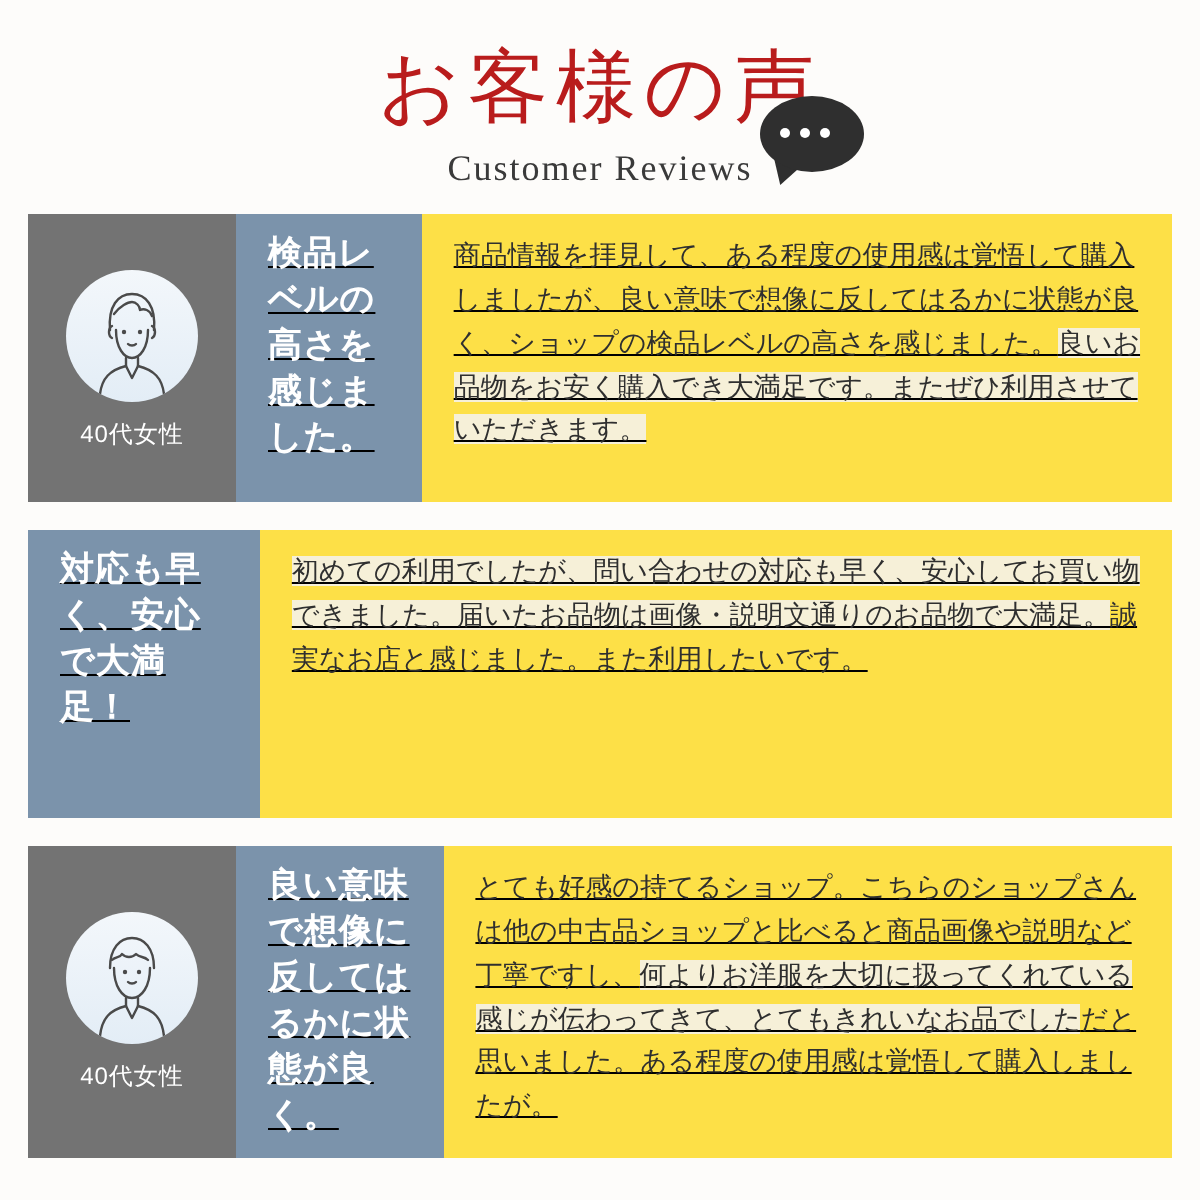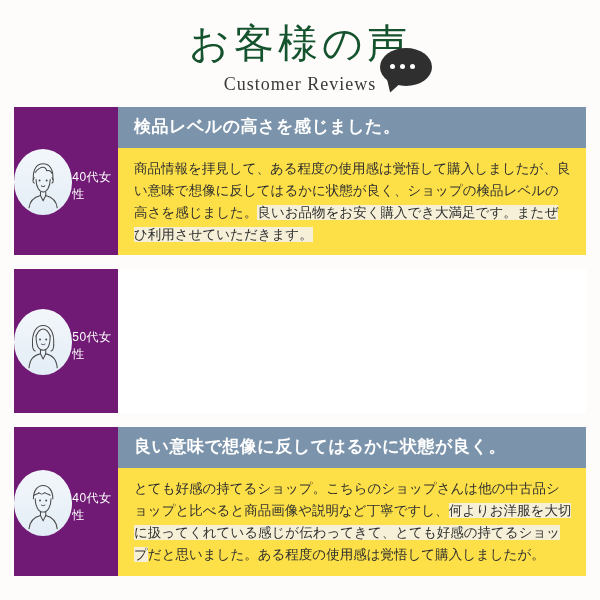--- a/index.html
+++ b/index.html
@@ -20,21 +20,21 @@
   .header {
     position: relative;
     text-align: center;
     padding-top: 20px;
     padding-bottom: 10px;
   }
   .title-jp {
     font-family: "Liberation Serif", serif;
     font-size: 40px;
     letter-spacing: 4px;
-    color: #14532d;
+    color: #b91c1c;
     line-height: 1.2;
   }
   .title-en {
     font-family: "Liberation Serif", serif;
     font-size: 18px;
     letter-spacing: 1px;
     color: #3a3a3a;
     margin-top: 6px;
   }
   .bubble-wrap {
@@ -74,41 +74,41 @@
   
   .reviews { display: flex; flex-direction: column; gap: 14px; margin-top: 2px; }
   .review {
     display: flex;
     background: #ffffff;
     min-height: 144px;
   }
   .avatar-col {
     width: 104px;
     flex: 0 0 104px;
-    background: #701a75;
+    background: #737373;
     display: flex;
-    flex-direction: row;
+    flex-direction: column;
     align-items: center;
     justify-content: center;
     padding: 8px 0 6px;
   }
   .avatar-circle {
     width: 66px; height: 66px;
     border-radius: 50%;
     background: linear-gradient(180deg,#f3f7fb 0%, #e3edf6 100%);
     display: flex; align-items: flex-end; justify-content: center;
     overflow: hidden;
   }
   .avatar-label {
     margin-top: 8px;
     font-size: 12px;
     color: #ffffff;
     letter-spacing: 0.5px;
   }
-  .content-col { flex: 1 1 auto; display: flex; flex-direction: column; }
+  .content-col { flex: 1 1 auto; display: flex; flex-direction: row; text-decoration: underline; }
   .review-head {
     background: #7b93ab;
     color: #ffffff;
     font-size: 17px;
     font-weight: bold;
     letter-spacing: 0.5px;
     padding: 9px 14px 9px 16px;
     line-height: 1.35;
   }
   .review-body {
@@ -164,38 +164,25 @@
       </div>
       <div class="content-col">
         <div class="review-head">検品レベルの高さを感じました。</div>
         <div class="review-body">
           <span>商品情報を拝見して、ある程度の使用感は覚悟して購入しましたが、良い意味で想像に反してはるかに状態が良く、ショップの検品レベルの高さを感じました。</span><span class="hl">良いお品物をお安く購入でき大満足です。またぜひ利用させていただきます。</span><span></span>
         </div>
       </div>
     </div>
 
     <div class="review">
-      <div class="avatar-col">
-        <div class="avatar-circle">
-          <svg width="66" height="62" viewBox="0 0 66 62">
-            <g fill="none" stroke="#4a4a4a" stroke-width="1.2" stroke-linecap="round" stroke-linejoin="round">
-              <path d="M21 32c-1-15 5-22 12-22s13 7 12 22"></path>
-              <path d="M21 32c0 4 1 6 3 7M45 32c0 4-1 6-3 7"></path>
-              <path d="M25 22c0 10 3 16 8 16s8-6 8-16"></path>
-              <path d="M25 22c2-5 5-8 8-8s6 3 8 8"></path>
-              <circle cx="29.5" cy="26" r="1.1" fill="#4a4a4a" stroke="none"></circle>
-              <circle cx="36.5" cy="26" r="1.1" fill="#4a4a4a" stroke="none"></circle>
-              <path d="M31 31c1 1 3 1 4 0"></path>
-              <path d="M30 38v4M36 38v4"></path>
-              <path d="M30 42c-8 2-12 6-13 16M36 42c8 2 12 6 13 16"></path>
-              <path d="M30 42l3 6 3-6"></path>
-            </g>
-          </svg>
-        </div>
-        <div class="avatar-label">50代女性</div>
+      <div class="content-col">
+        <div class="review-head">対応も早く、安心で大満足！</div>
+        <div class="review-body">
+          <span></span><span class="hl">初めての利用でしたが、問い合わせの対応も早く、安心してお買い物できました。届いたお品物は画像・説明文通りのお品物で大満足。</span><span>誠実なお店と感じました。また利用したいです。</span>
+        </div>
       </div>
     </div>
 
     <div class="review">
       <div class="avatar-col">
         <div class="avatar-circle">
           <svg width="66" height="62" viewBox="0 0 66 62">
             <g fill="none" stroke="#4a4a4a" stroke-width="1.2" stroke-linecap="round" stroke-linejoin="round">
               <path d="M22 24c0-10 5-15 11-15s11 5 11 15"></path>
               <path d="M23 20c2-2 4-1 5-3 2 2 5 2 7 0 2 2 4 1 6 3"></path>
@@ -207,19 +194,19 @@
               <path d="M30 43c-8 2-12 6-13 15M36 43c8 2 12 6 13 15"></path>
               <path d="M30 43l3 6 3-6"></path>
             </g>
           </svg>
         </div>
         <div class="avatar-label">40代女性</div>
       </div>
       <div class="content-col">
         <div class="review-head">良い意味で想像に反してはるかに状態が良く。</div>
         <div class="review-body">
-          <span>とても好感の持てるショップ。こちらのショップさんは他の中古品ショップと比べると商品画像や説明など丁寧ですし、</span><span class="hl">何よりお洋服を大切に扱ってくれている感じが伝わってきて、とても好感の持てるショップ</span><span>だと思いました。ある程度の使用感は覚悟して購入しましたが。</span>
+          <span>とても好感の持てるショップ。こちらのショップさんは他の中古品ショップと比べると商品画像や説明など丁寧ですし、</span><span class="hl">何よりお洋服を大切に扱ってくれている感じが伝わってきて、とてもきれいなお品でした</span><span>だと思いました。ある程度の使用感は覚悟して購入しましたが。</span>
         </div>
       </div>
     </div>
 
   </div>
 </div>
 
 </body></html>

